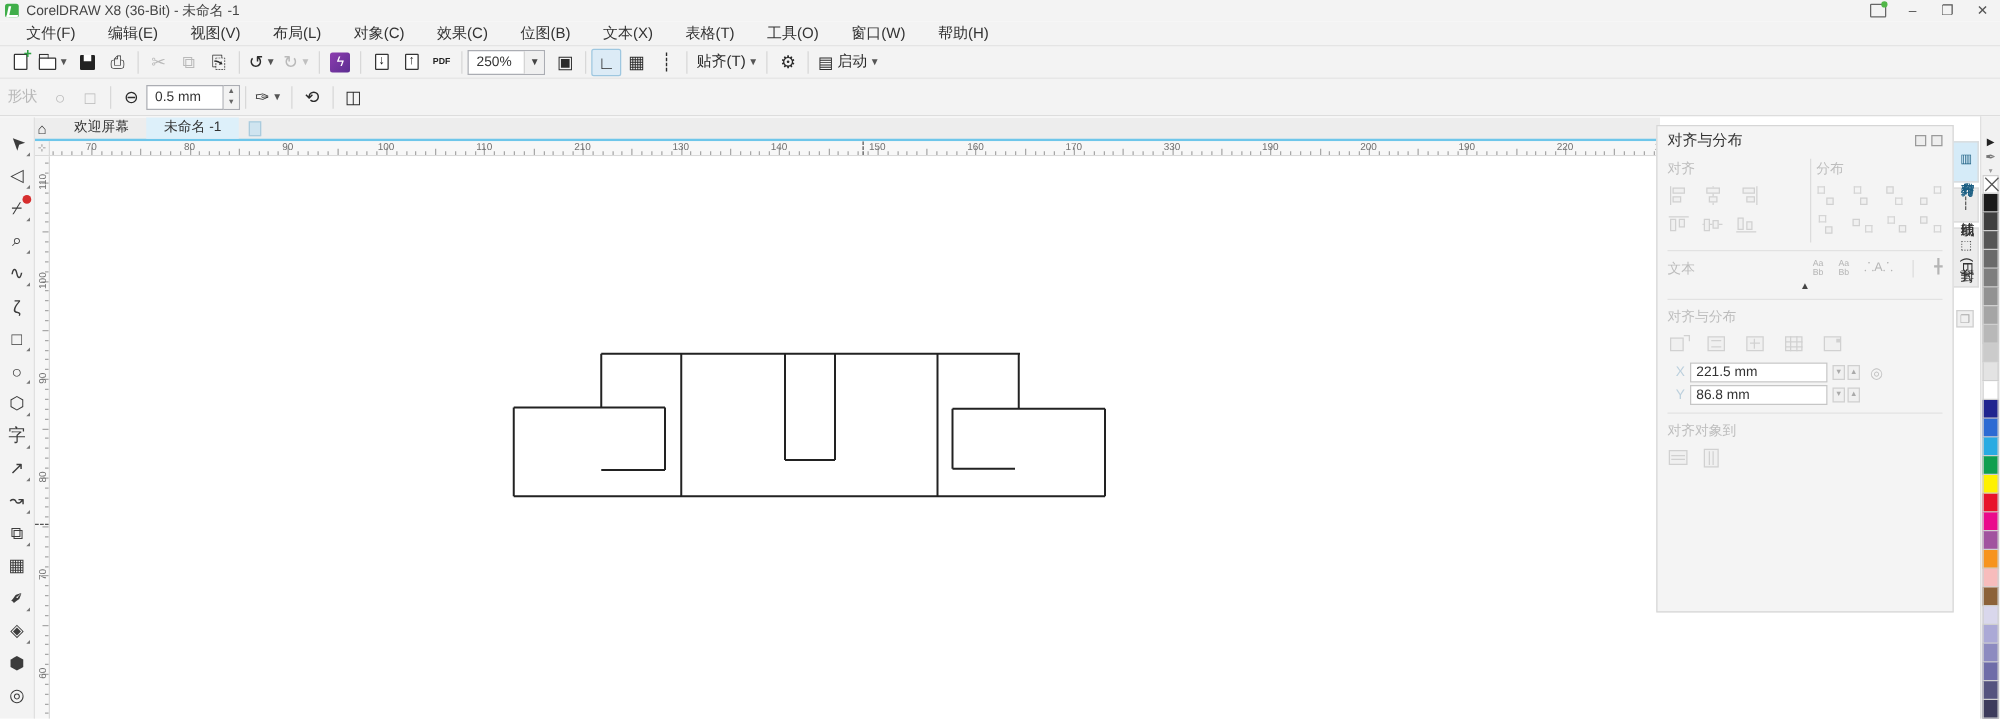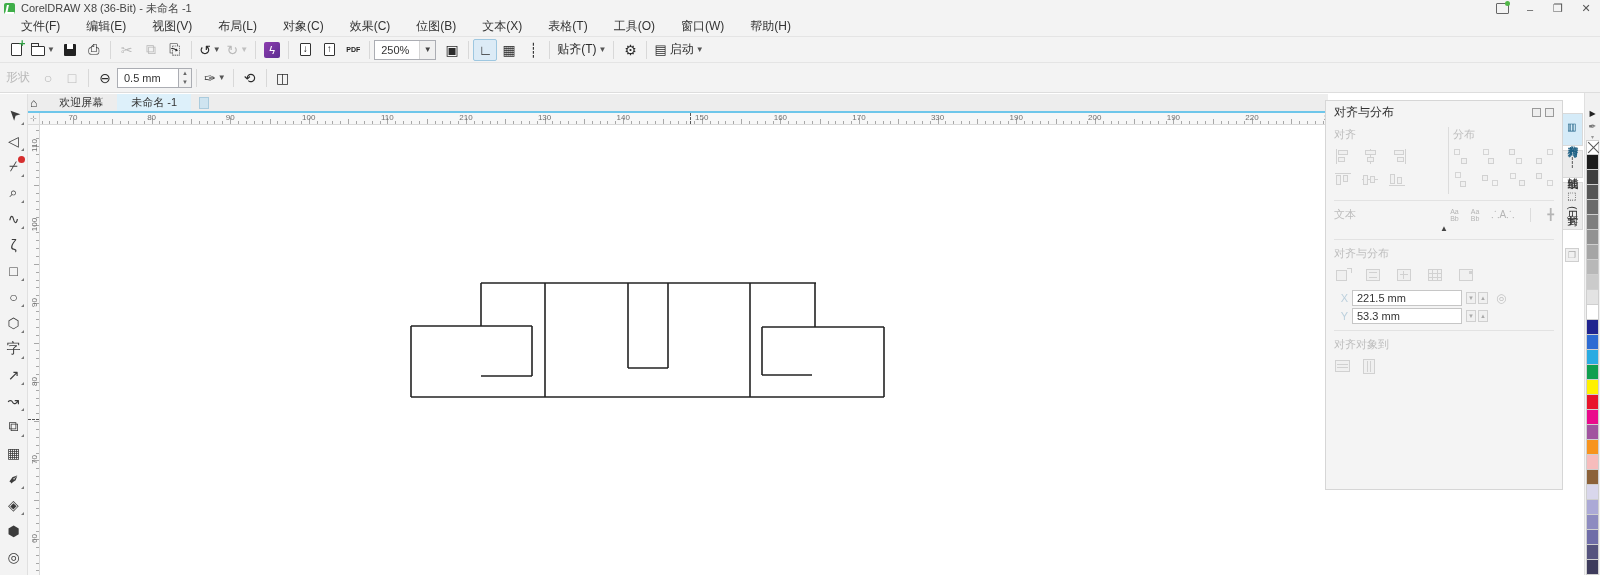--- a/index.html
+++ b/index.html
@@ -710,21 +710,21 @@
       <span class="axis">X</span>
       <div class="dk-input">221.5 mm</div>
       <div class="mini-spin">
           <span>▼</span>
           <span>▲</span>
         </div>
       <span class="target-ic">◎</span>
     </div>
     <div class="fieldrow">
       <span class="axis">Y</span>
-      <div class="dk-input">53.3 mm</div>
+      <div class="dk-input">86.8 mm</div>
       <div class="mini-spin">
           <span>▼</span>
           <span>▲</span>
         </div>
     </div>
     <div class="dk-hr"></div>
     <div class="dk-label">对齐对象到</div>
     <div class="dk-row">
       <div class="gi">
           <i class="bx" style="left:1px;top:2px;width:15px;height:12px"></i>

